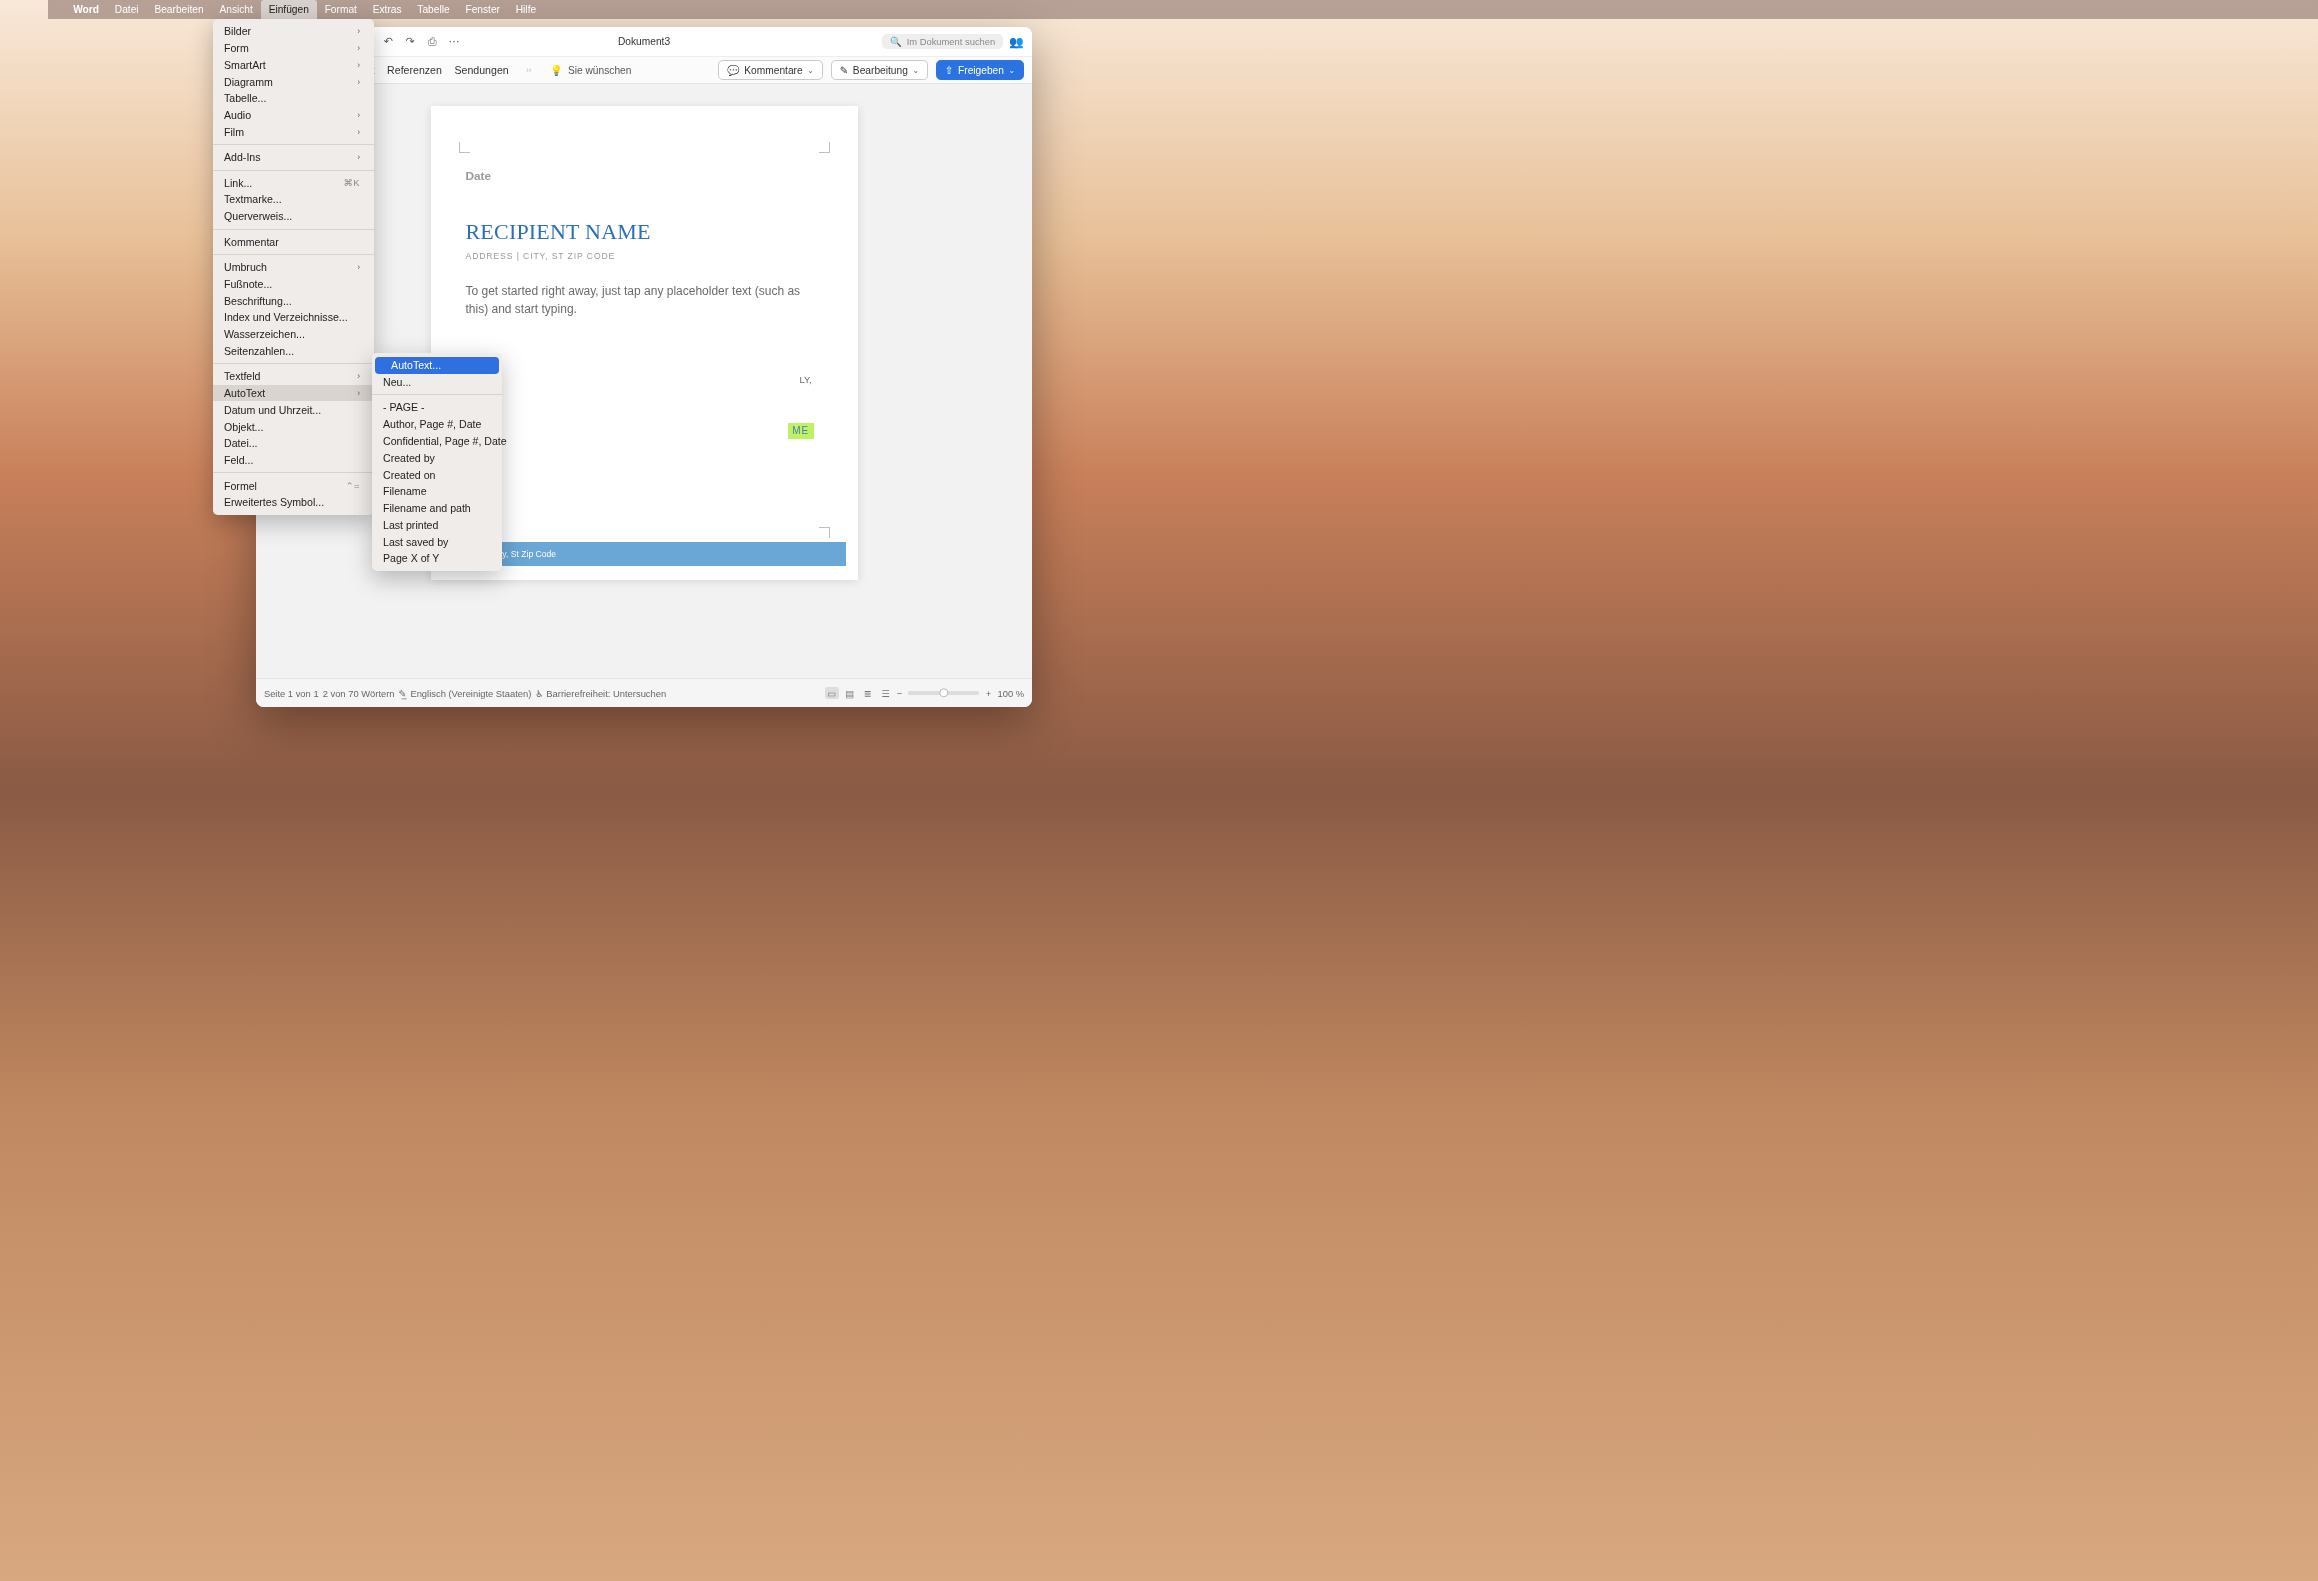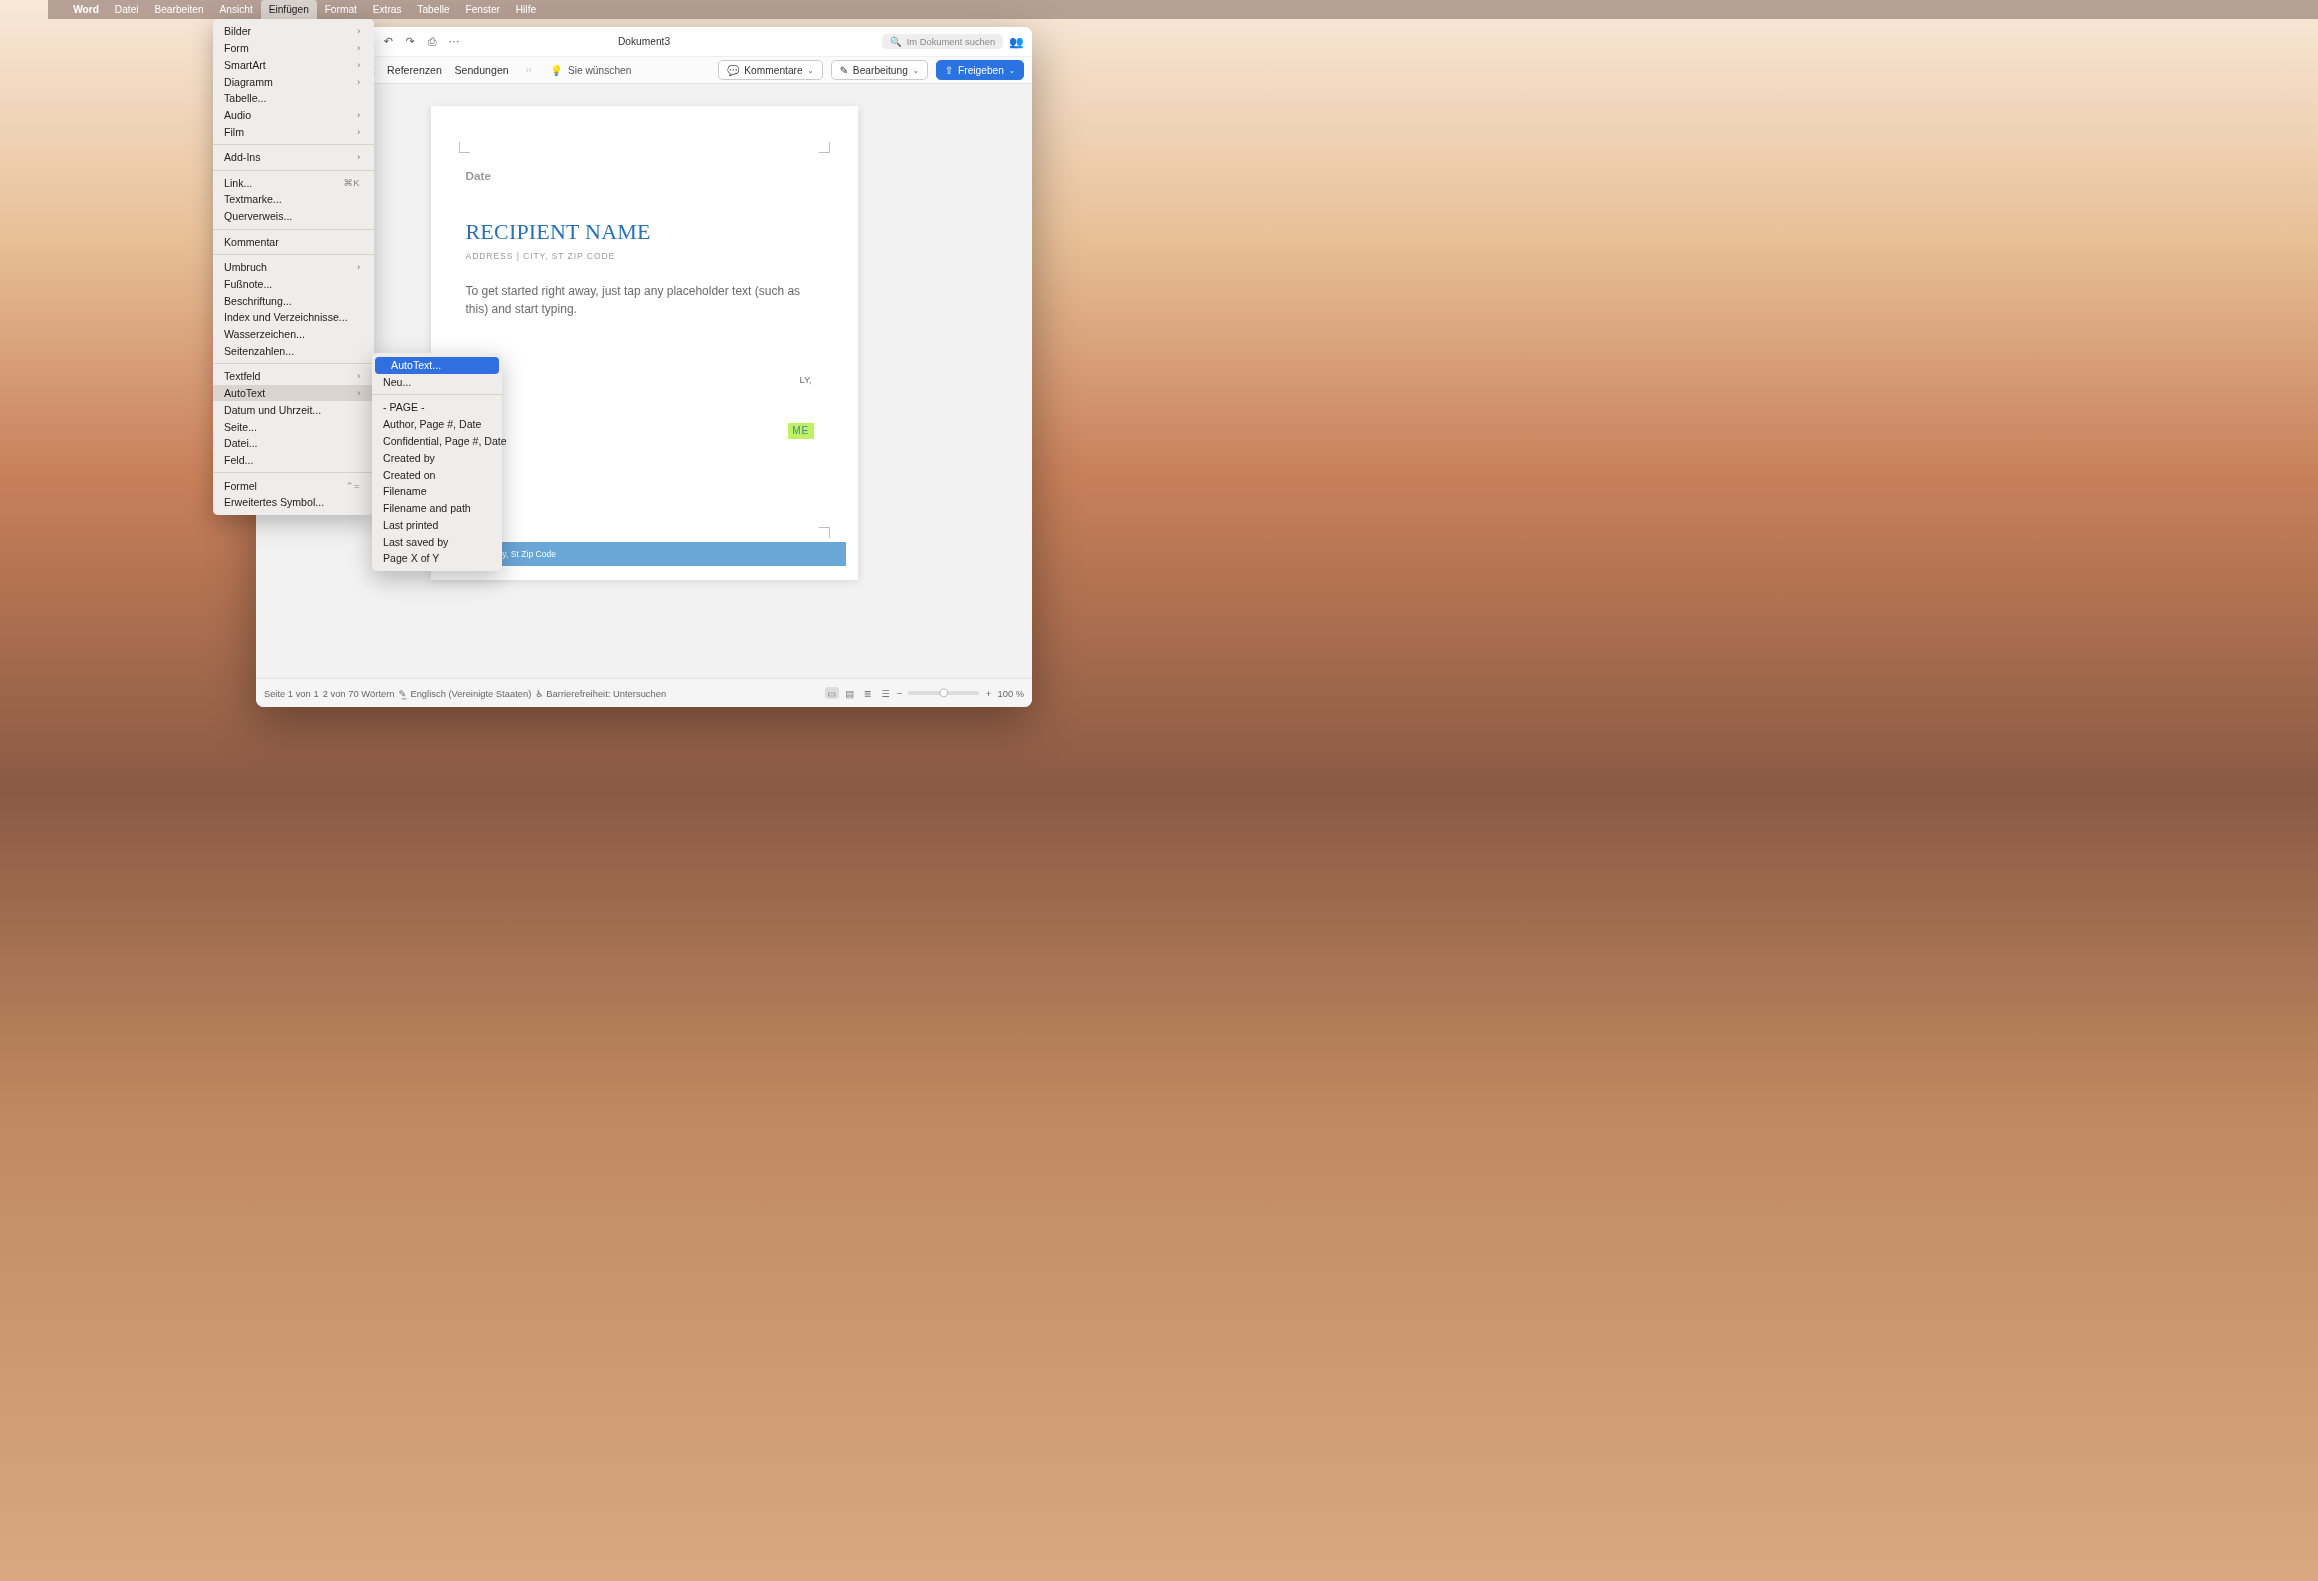--- a/index.html
+++ b/index.html
@@ -194,21 +194,21 @@
       <span class="sub-ar">›</span>
     </div>
     <div class="mi hover">
       <span>AutoText</span>
       <span class="sub-ar">›</span>
     </div>
     <div class="mi">
       <span>Datum und Uhrzeit...</span>
     </div>
     <div class="mi">
-      <span>Seite...</span>
+      <span>Objekt...</span>
     </div>
     <div class="mi">
       <span>Datei...</span>
     </div>
     <div class="mi">
       <span>Feld...</span>
     </div>
     <div class="menu-sep"></div>
     <div class="mi">
       <span>Formel</span>

